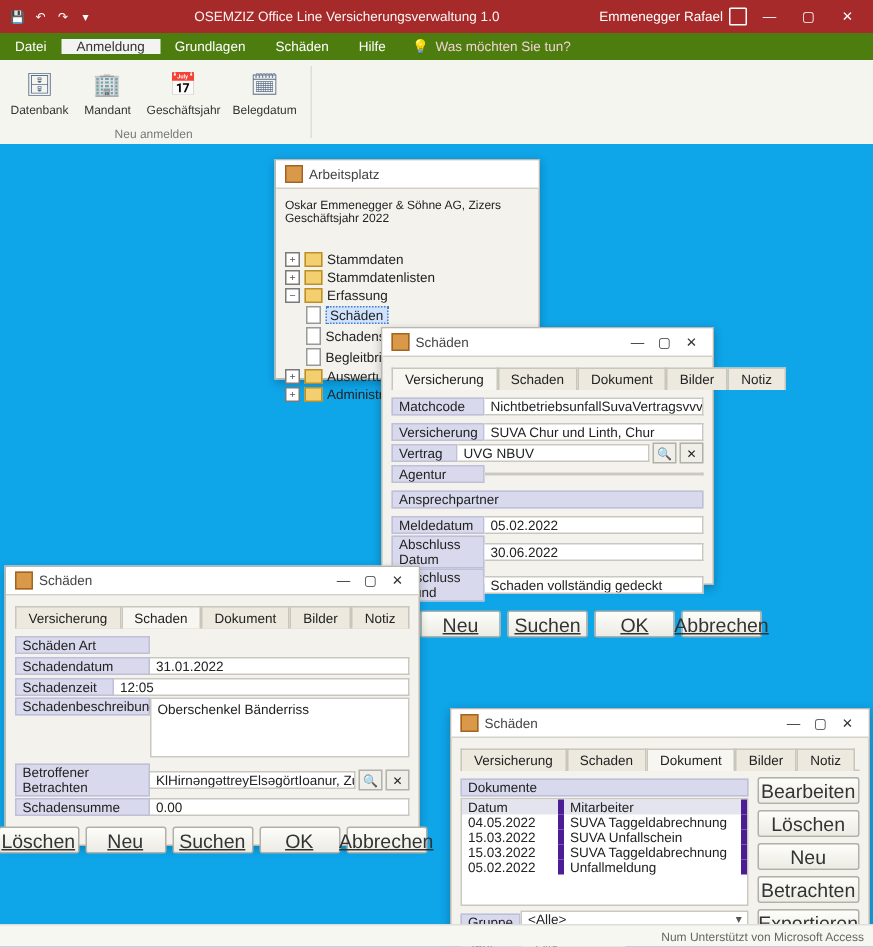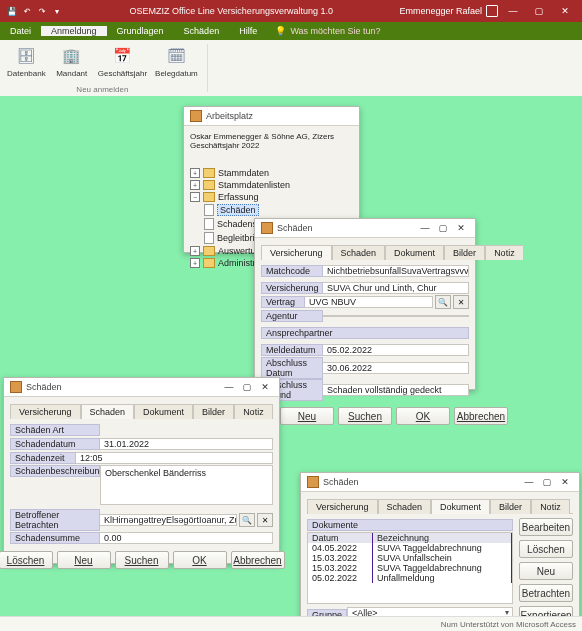--- a/index.html
+++ b/index.html
@@ -19,21 +19,21 @@
 .menubar .tell{padding:0 8px;display:flex;align-items:center;color:#f1d3d3;gap:4px}
 
 .ribbon{height:56px;background:#f5f5f0;border-bottom:1px solid #d8d6cd;display:flex}
 .ribgroup{display:flex;flex-direction:column;align-items:center;padding:3px 4px 0}
 .ribrow{display:flex;gap:2px}
 .ribbtn{display:flex;flex-direction:column;align-items:center;gap:2px;padding:2px 3px;font-size:8px;color:#333;min-width:36px}
 .ribbtn .ic{width:22px;height:22px;display:flex;align-items:center;justify-content:center;font-size:15px;color:#5b6d8c}
 .ribgroup .glabel{font-size:8px;color:#777;margin-top:auto;margin-bottom:2px}
 .ribsep{width:1px;background:#ddd;margin:4px 2px}
 
-.workspace{position:absolute;left:0;right:0;top:96px;bottom:0;background:#86efac}
+.workspace{position:absolute;left:0;right:0;top:96px;bottom:0;background:#0ea5e9}
 .footer{position:absolute;left:0;right:0;bottom:0;height:14px;background:#f7f7f1;border-top:1px solid #ddd;display:flex;align-items:center;justify-content:flex-end;padding:0 6px;font-size:8px;color:#666}
 
 .win{position:absolute;background:#f3f2ed;border:1px solid #b9b8b0;box-shadow:0 2px 6px rgba(0,0,0,.25)}
 .win .tb{height:18px;background:#fff;border-bottom:1px solid #d3d1c8;display:flex;align-items:center;padding:0 6px;color:#444;font-size:9px}
 .win .tb .ticon{width:10px;height:10px;margin-right:4px;background:#d99948;border:1px solid #a06522}
 .win .tb .wbtns{margin-left:auto;display:flex;gap:2px}
 .win .tb .wbtn{width:16px;height:12px;display:flex;align-items:center;justify-content:center;font-size:9px;color:#333}
 .win .body{padding:6px;font-size:9px;color:#222}
 
 .tree{list-style:none;margin:17px 0 0;padding:0}
@@ -47,27 +47,27 @@
 .tabs{display:flex;gap:0;border-bottom:1px solid #c8c6bd;margin-bottom:4px}
 .tabs .t{padding:2px 8px;border:1px solid #c8c6bd;border-bottom:none;background:#ede9df;position:relative;top:1px;font-size:9px}
 .tabs .t.active{background:#f7f6f0}
 
 .row{display:flex;align-items:center;min-height:14px}
 .row .k{background:#d8d9ec;border:1px solid #bfbfd8;padding:0 4px;box-sizing:border-box}
 .row .v{background:#fff;border:1px solid #c9c7bf;border-left:none;padding:0 4px;flex:1;box-sizing:border-box;white-space:nowrap;overflow:hidden}
 .section{margin-top:3px}
 .inlbtn{width:14px;height:12px;border:1px solid #b2b1a8;background:#efeee8;margin-left:2px;display:flex;align-items:center;justify-content:center;font-size:8px}
 .btnbar{display:flex;gap:4px;justify-content:center;margin-top:6px}
-.btn{min-width:52px;height:16px;border:1px solid #b2b1a8;border-radius:2px;background:linear-gradient(#fdfdfa,#ecebe4);display:flex;align-items:center;justify-content:center;font-size:10px;color:#333}
+.btn{min-width:52px;height:16px;border:1px solid #b2b1a8;border-radius:2px;background:linear-gradient(#fdfdfa,#ecebe4);display:flex;align-items:center;justify-content:center;font-size:13px;color:#333}
 .btn.u{text-decoration:underline}
 .memo{width:100%;height:40px;border:1px solid #c9c7bf;background:#fff;padding:2px 4px;box-sizing:border-box}
 
 .tbl{border:1px solid #c9c7bf;background:#fff}
 .tbl .hr{display:flex;background:#e4e4ee}
-.tbl .hr>div,.tbl .dr>div{padding:0 4px;border-right:1px solid #4c1d95}
+.tbl .hr>div,.tbl .dr>div{padding:0 4px;border-right:4px solid #4c1d95}
 .tbl .dr{display:flex}
 .tbl .c1{width:56px}
 .tbl .c2{flex:1}
 .rcol{display:flex;flex-direction:column;gap:4px;margin-left:6px}
 .seldd{background:#fff;border:1px solid #c9c7bf;padding:0 4px;height:13px;display:flex;align-items:flex-start;flex:1;position:relative}
 .seldd:after{content:"▾";position:absolute;right:3px;font-size:8px;color:#555}
 </style>
 </head>
 <body>
 
@@ -318,21 +318,21 @@
           <div class="t">Notiz</div>
         </div>
         <div style="display:flex">
           <div style="flex:1">
             <div class="row">
                 <div class="k" style="flex:1">Dokumente</div>
               </div>
             <div class="tbl">
               <div class="hr">
                   <div class="c1">Datum</div>
-                  <div class="c2">Bezeichnung</div>
+                  <div class="c2">Mitarbeiter</div>
                 </div>
               <div class="dr">
                   <div class="c1">04.05.2022</div>
                   <div class="c2">SUVA Taggeldabrechnung</div>
                 </div>
               <div class="dr">
                   <div class="c1">15.03.2022</div>
                   <div class="c2">SUVA Unfallschein</div>
                 </div>
               <div class="dr">

